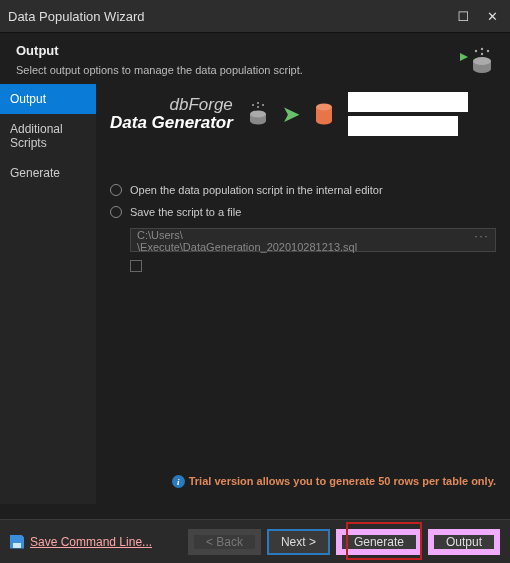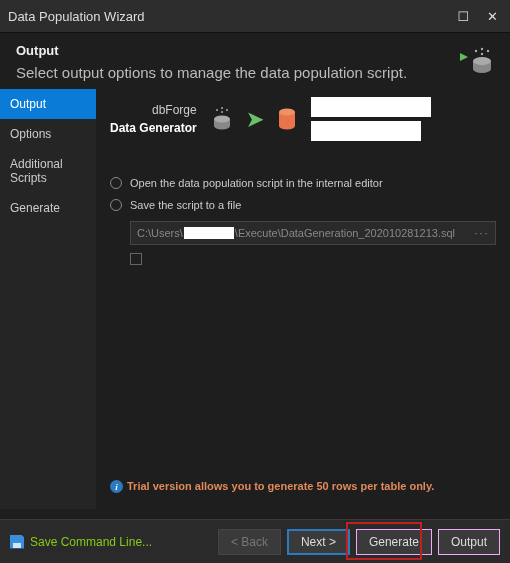--- a/index.html
+++ b/index.html
@@ -3,54 +3,54 @@
 <meta charset="utf-8">
 <style>
 * { margin: 0; padding: 0; box-sizing: border-box; }
 body { background: #1e1e1e; font-family: 'Segoe UI', Tahoma, sans-serif; font-size: 12px; color: #ccc; width: 510px; height: 563px; overflow: hidden; position: relative; }
 .titlebar { height: 30px; background: #2d2d2d; display: flex; align-items: center; padding: 16px 8px; justify-content: space-between; border-bottom: 1px solid #111; }
 .titlebar .title { font-size: 13px; color: #ddd; }
 .winbtns { display: flex; gap: 18px; align-items: center; margin-right: 4px; }
 .winbtns span { color: #ddd; cursor: pointer; font-size: 13px; line-height: 1; }
 .header { padding: 10px 16px 8px 16px; position: relative; }
 .header .head-title { font-size: 13px; font-weight: bold; color: #eee; margin-bottom: 6px; }
-.header .head-desc { font-size: 15px; color: #bbb; }
+.header .head-desc { font-size: 11px; color: #bbb; }
 .head-icon { position: absolute; right: 14px; top: 12px; }
 .content { display: flex; height: 420px; }
 .sidebar { width: 96px; background: #252525; }
 .sidebar .item { padding: 8px 10px; font-size: 12px; color: #ccc; cursor: pointer; }
 .sidebar .item.active { background: #0a7cd8; color: #fff; }
 .main { flex: 1; padding: 0 14px 10px 14px; position: relative; display: flex; flex-direction: column; }
 .conn-row { display: flex; align-items: center; gap: 14px; margin-top: 8px; }
-.conn-labels { text-align: right; font-size: 12px; color: #ccc; }
+.conn-labels { text-align: right; font-size: 17px; color: #ccc; font-style: italic; }
 .conn-labels div { line-height: 18px; }
 .conn-labels .bold { font-weight: bold; color: #fff; }
 .glyph { display: inline-block; }
 .whitebox { background: #fff; height: 20px; }
 .arrow-glyph { color: #6abf6a; font-size: 20px; font-weight: bold; }
-.options { margin-top: 36px; }
+.options { margin-top: 48px; }
 .opt-row { display: flex; align-items: center; gap: 8px; margin-bottom: 10px; font-size: 11px; color: #ccc; }
 .radio { width: 12px; height: 12px; border-radius: 50%; border: 1px solid #888; flex-shrink: 0; display: flex; align-items: center; justify-content: center; }
 .radio.filled::after { content: ""; width: 6px; height: 6px; border-radius: 50%; background: #ccc; }
-.pathbox { margin-left: 20px; height: 24px; border: 1px solid #444; background: #2a2a2a; display: flex; align-items: center; padding: 0 6px; margin-bottom: 8px; position: relative; }
+.pathbox { margin-left: 20px; height: 24px; border: 1px solid #444; background: #2a2a2a; display: flex; align-items: flex-start; padding: 0 6px; margin-bottom: 8px; position: relative; flex-direction: column; }
 .pathbox .pre { color: #888; font-size: 11px; }
 .pathbox .redact { background: #fff; width: 50px; height: 12px; display: inline-block; margin: 0 1px; }
 .pathbox .post { color: #888; font-size: 11px; }
 .pathbox .dots { position: absolute; right: 6px; color: #888; letter-spacing: 1px; cursor: pointer; }
 .chk-row { display: flex; align-items: center; gap: 8px; margin-left: 20px; margin-bottom: 12px; }
 .chk { width: 12px; height: 12px; border: 1px solid #666; background: transparent; flex-shrink: 0; }
 .chk-row .lbl { color: #777; font-size: 11px; }
-.trial { margin-top: auto; text-align: left; font-size: 11px; color: #e08a5a; font-weight: bold; padding-bottom: 6px; }
+.trial { margin-top: auto; text-align: right; font-size: 11px; color: #e08a5a; font-weight: bold; padding-bottom: 6px; }
 .info-i { display: inline-flex; width: 13px; height: 13px; border-radius: 50%; background: #2a7ac0; color: #fff; align-items: center; justify-content: center; font-size: 9px; font-weight: bold; margin-right: 4px; font-style: italic; font-family: Georgia, serif; }
 .footer { position: absolute; bottom: 0; left: 0; right: 0; height: 44px; border-top: 1px solid #3a3a3a; display: flex; align-items: center; padding: 0 10px; background: #2a2a2a; }
-.save-cmd { display: flex; align-items: flex-end; gap: 6px; font-size: 12px; color: #84cc16; cursor: pointer; }
+.save-cmd { display: flex; align-items: flex-end; gap: 6px; font-size: 12px; color: #fca5a5; cursor: pointer; text-decoration: underline; }
 .disk-icon { width: 14px; height: 14px; background: #3a8edb; position: relative; clip-path: polygon(0 0, 80% 0, 100% 20%, 100% 100%, 0 100%); }
 .disk-icon::after { content: ""; position: absolute; bottom: 1px; left: 3px; width: 8px; height: 5px; background: #cde7fb; }
 .spacer { flex: 1; }
-.btn { height: 26px; padding: 0 12px; background: #3a3a3a; border: 1px solid #f0abfc; color: #ddd; font-size: 12px; display: flex; align-items: center; justify-content: center; margin-left: 6px; cursor: pointer; }
+.btn { height: 26px; padding: 0 12px; background: #3a3a3a; border: 6px solid #f0abfc; color: #ddd; font-size: 12px; display: flex; align-items: center; justify-content: center; margin-left: 6px; cursor: pointer; }
 .btn.disabled { color: #777; border-color: #444; cursor: default; }
 .btn.next { border: 2px solid #2a7ac0; }
 .highlight-box { position: absolute; border: 2px solid #c02020; width: 76px; height: 38px; bottom: 3px; left: 346px; pointer-events: none; }
 svg { display: block; }
 </style>
 </head>
 <body>
 
 <div class="titlebar">
   <span class="title">Data Population Wizard</span>
@@ -73,21 +73,20 @@
       <circle cx="22" cy="4" r="1.2" fill="#aaa"></circle>
       <circle cx="28" cy="6" r="1.2" fill="#aaa"></circle>
       <circle cx="22" cy="9" r="1.2" fill="#aaa"></circle>
     </svg>
   </div>
 </div>
 
 <div class="content">
   <div class="sidebar">
     <div class="item active">Output</div>
-    <div class="item">Options</div>
     <div class="item">Additional Scripts</div>
     <div class="item">Generate</div>
   </div>
 
   <div class="main">
     <div class="conn-row">
       <div class="conn-labels">
         <div>dbForge</div>
         <div class="bold">Data Generator</div>
       </div>

